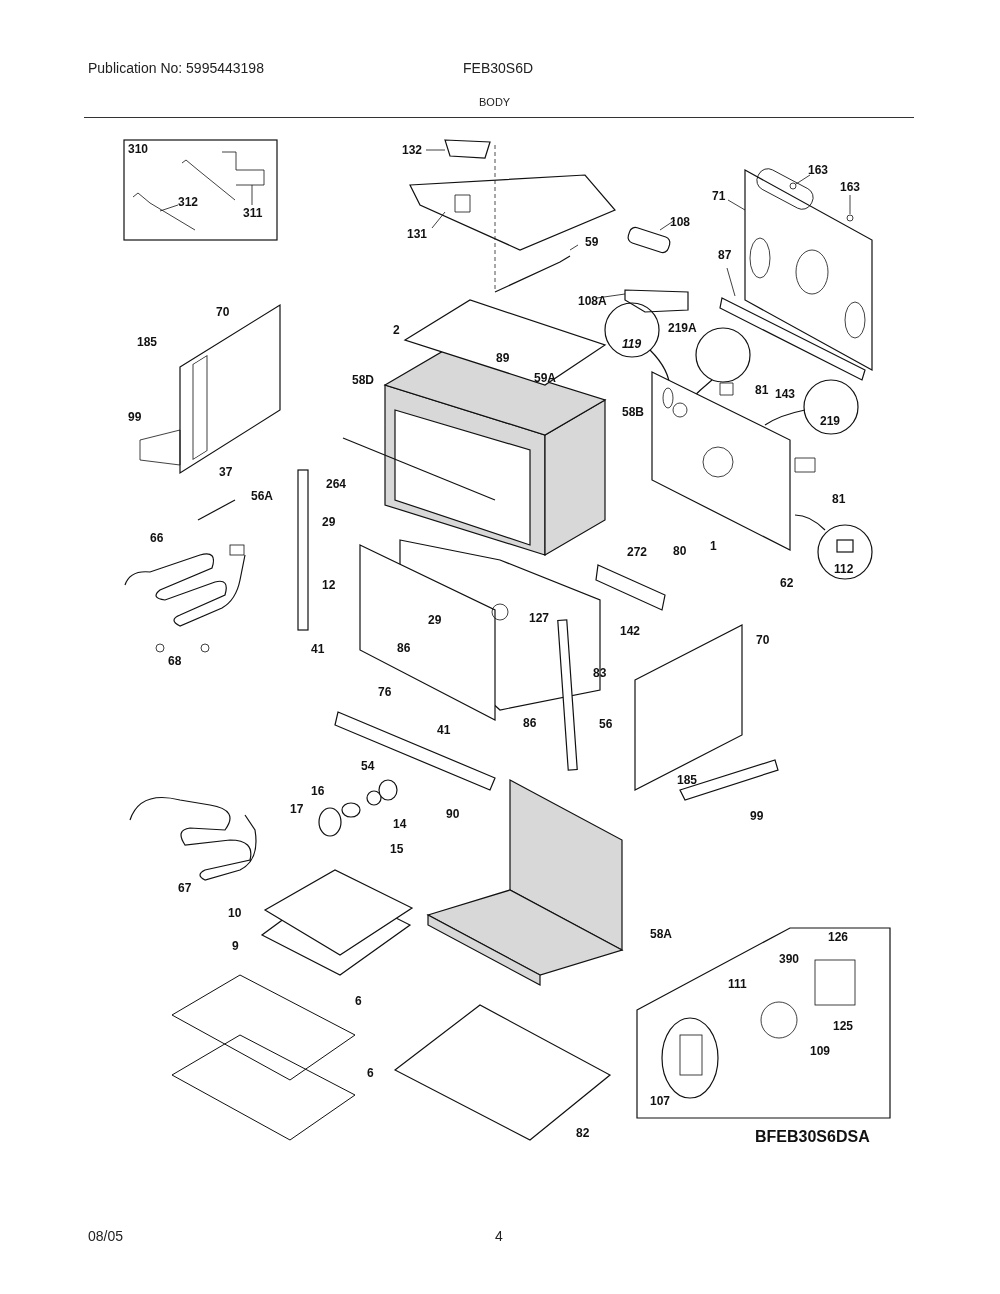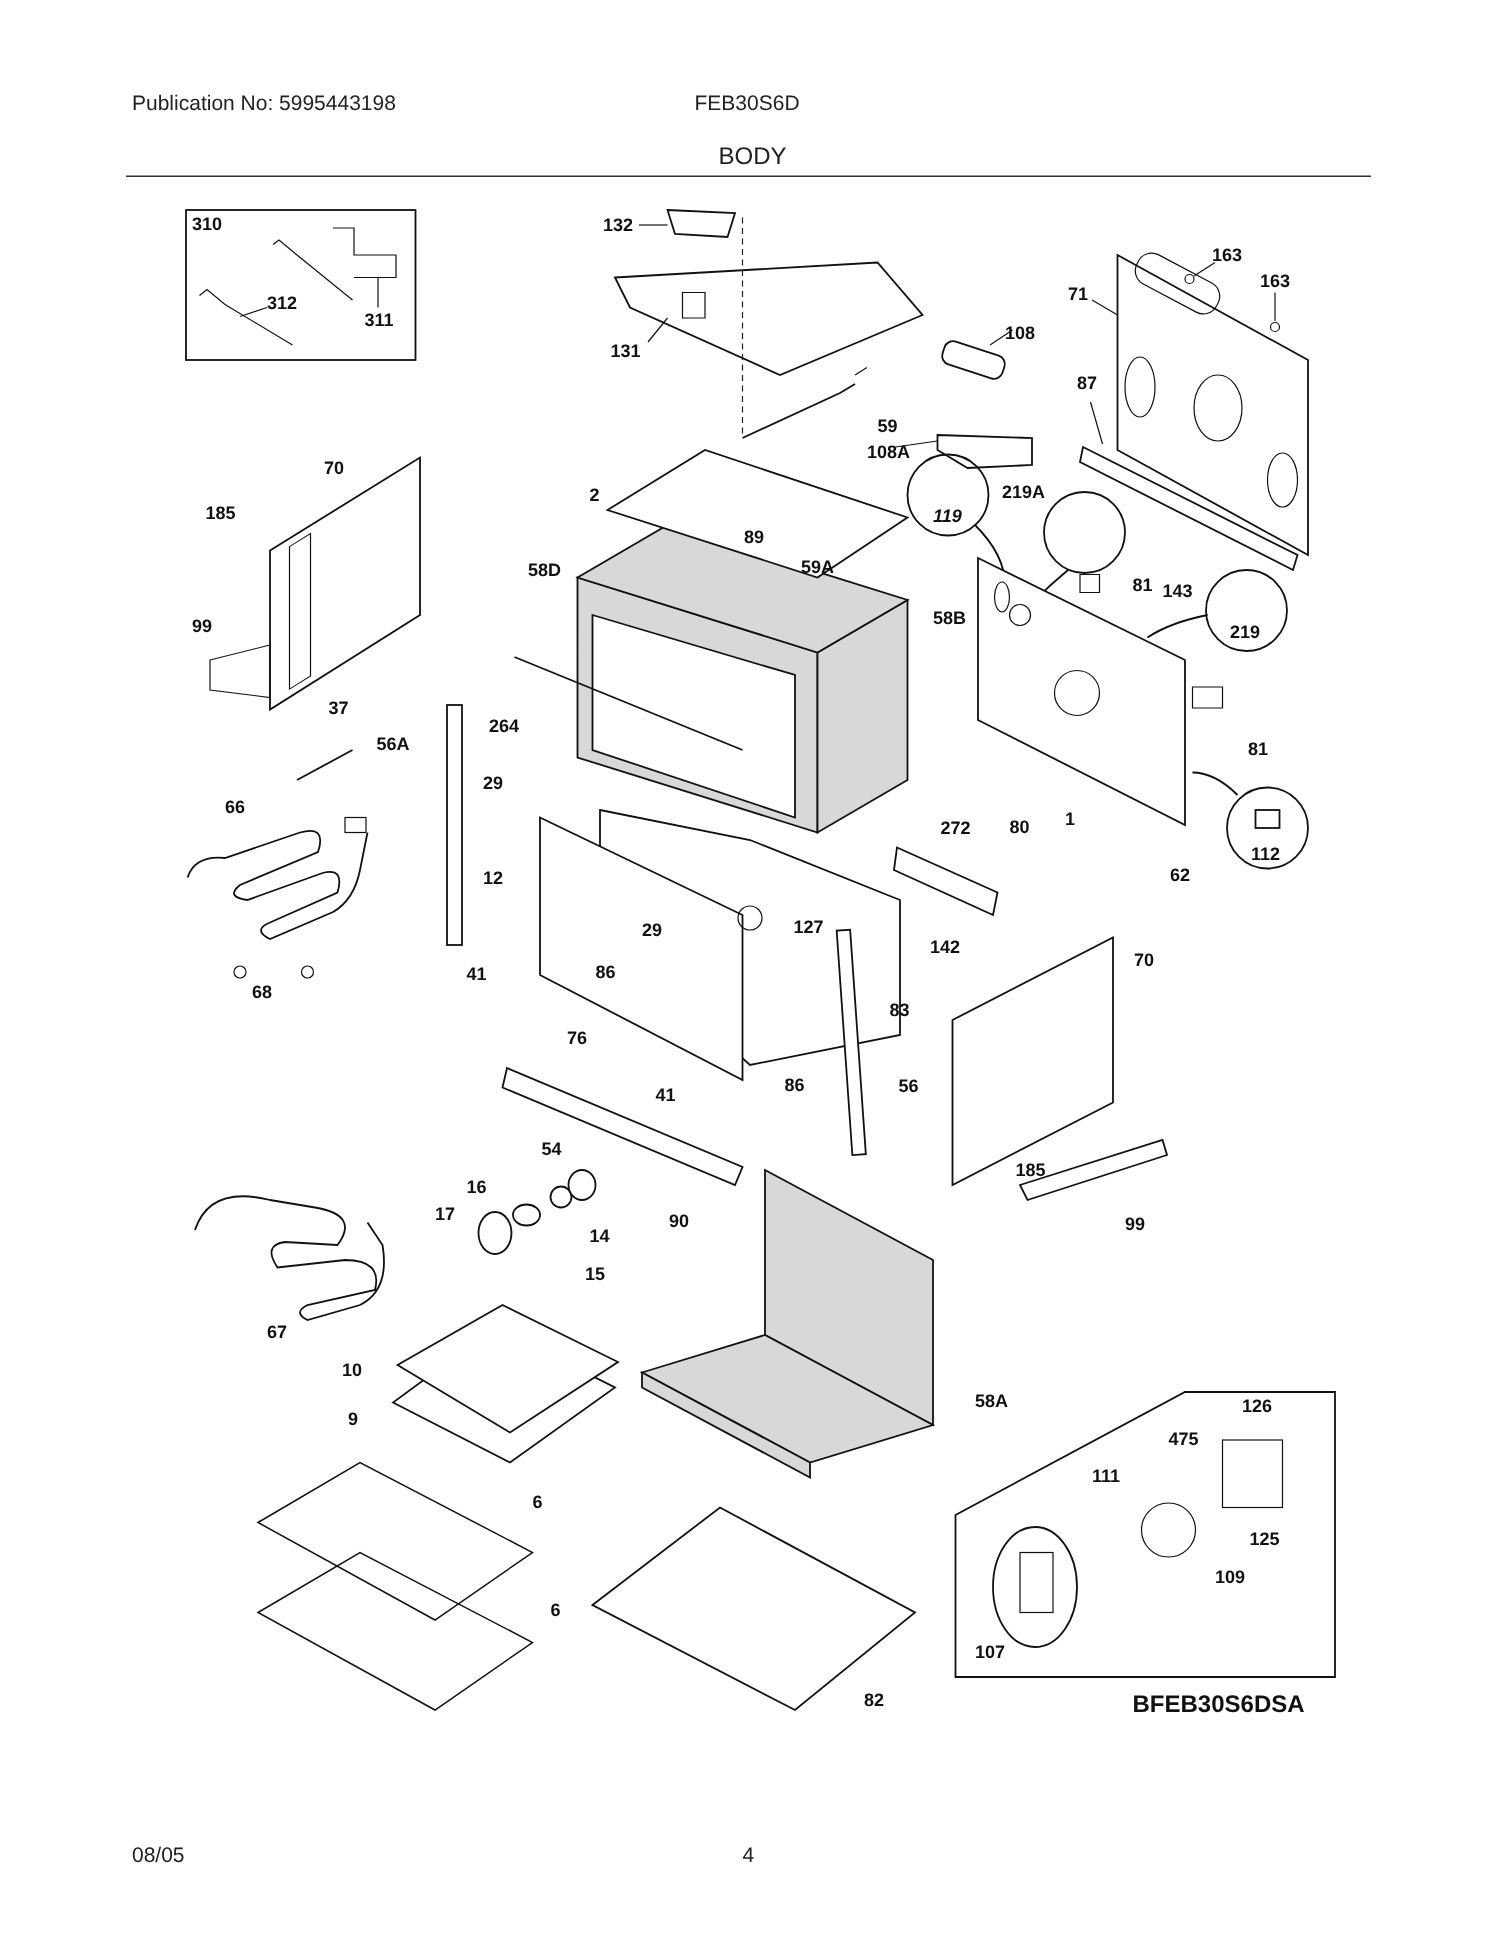--- a/index.html
+++ b/index.html
@@ -1,18 +1,18 @@
 <!DOCTYPE html>
 <html><head>
 <meta charset="utf-8">
 <style>
   html, body { margin:0; padding:0; background:#ffffff; }
   body { width:1000px; height:1294px; position:relative; overflow:hidden; font-family:"Liberation Sans", sans-serif; color:#1a1a1a; }
   .hdr { position:absolute; font-size:14px; color:#222; }
-  .title { position:absolute; font-size:16px; color:#222; }
+  .title { position:absolute; font-size:11px; color:#222; }
   .rule { position:absolute; left:84px; top:117px; width:830px; height:1px; background:#333; }
   .lbl { position:absolute; font-family:"Liberation Sans", sans-serif; font-weight:bold; font-size:12px; color:#111; white-space:nowrap; line-height:1; }
   .code { position:absolute; font-family:"Liberation Sans", sans-serif; font-weight:bold; font-size:16px; color:#111; }
   svg#art { position:absolute; left:0; top:0; }
   .ln { stroke:#111; stroke-width:1.2; fill:none; }
   .thin { stroke:#111; stroke-width:0.8; fill:none; }
   .dash { stroke:#222; stroke-width:0.8; fill:none; stroke-dasharray:4 3; }
   .ins { fill:#d8d8d8; stroke:#111; stroke-width:1.2; }
   .wht { fill:#fff; stroke:#111; stroke-width:1.2; }
   .grid { stroke:#111; stroke-width:1; fill:none; }
@@ -167,21 +167,21 @@
     <circle cx="779" cy="1020" r="18" class="thin"></circle>
     <rect x="815" y="960" width="40" height="45" class="thin"></rect>
   </g>
 </svg>
 
 <span class="lbl" style="left:128px;top:143px;">310</span>
 <span class="lbl" style="left:243px;top:207px;">311</span>
 <span class="lbl" style="left:178px;top:196px;">312</span>
 <span class="lbl" style="left:402px;top:144px;">132</span>
 <span class="lbl" style="left:407px;top:228px;">131</span>
-<span class="lbl" style="left:585px;top:236px;margin-top:42px;">59</span>
+<span class="lbl" style="left:585px;top:236px;">59</span>
 <span class="lbl" style="left:670px;top:216px;">108</span>
 <span class="lbl" style="left:578px;top:295px;">108A</span>
 <span class="lbl" style="left:808px;top:164px;">163</span>
 <span class="lbl" style="left:840px;top:181px;">163</span>
 <span class="lbl" style="left:712px;top:190px;">71</span>
 <span class="lbl" style="left:718px;top:249px;">87</span>
 <span class="lbl" style="left:622px;top:338px;font-style:italic;">119</span>
 <span class="lbl" style="left:668px;top:322px;">219A</span>
 <span class="lbl" style="left:820px;top:415px;">219</span>
 <span class="lbl" style="left:775px;top:388px;">143</span>
@@ -227,21 +227,21 @@
 <span class="lbl" style="left:390px;top:843px;">15</span>
 <span class="lbl" style="left:446px;top:808px;">90</span>
 <span class="lbl" style="left:178px;top:882px;">67</span>
 <span class="lbl" style="left:228px;top:907px;">10</span>
 <span class="lbl" style="left:232px;top:940px;">9</span>
 <span class="lbl" style="left:355px;top:995px;">6</span>
 <span class="lbl" style="left:367px;top:1067px;">6</span>
 <span class="lbl" style="left:650px;top:928px;">58A</span>
 <span class="lbl" style="left:576px;top:1127px;">82</span>
 <span class="lbl" style="left:828px;top:931px;">126</span>
-<span class="lbl" style="left:779px;top:953px;">475</span>
+<span class="lbl" style="left:779px;top:953px;">390</span>
 <span class="lbl" style="left:728px;top:978px;">111</span>
 <span class="lbl" style="left:833px;top:1020px;">125</span>
 <span class="lbl" style="left:810px;top:1045px;">109</span>
 <span class="lbl" style="left:650px;top:1095px;">107</span>
 
 <div class="code" style="left:755px;top:1128px;">BFEB30S6DSA</div>
 
 <div class="hdr" style="left:88px;top:1228px;">08/05</div>
 <div class="hdr" style="left:495px;top:1228px;">4</div>
 

